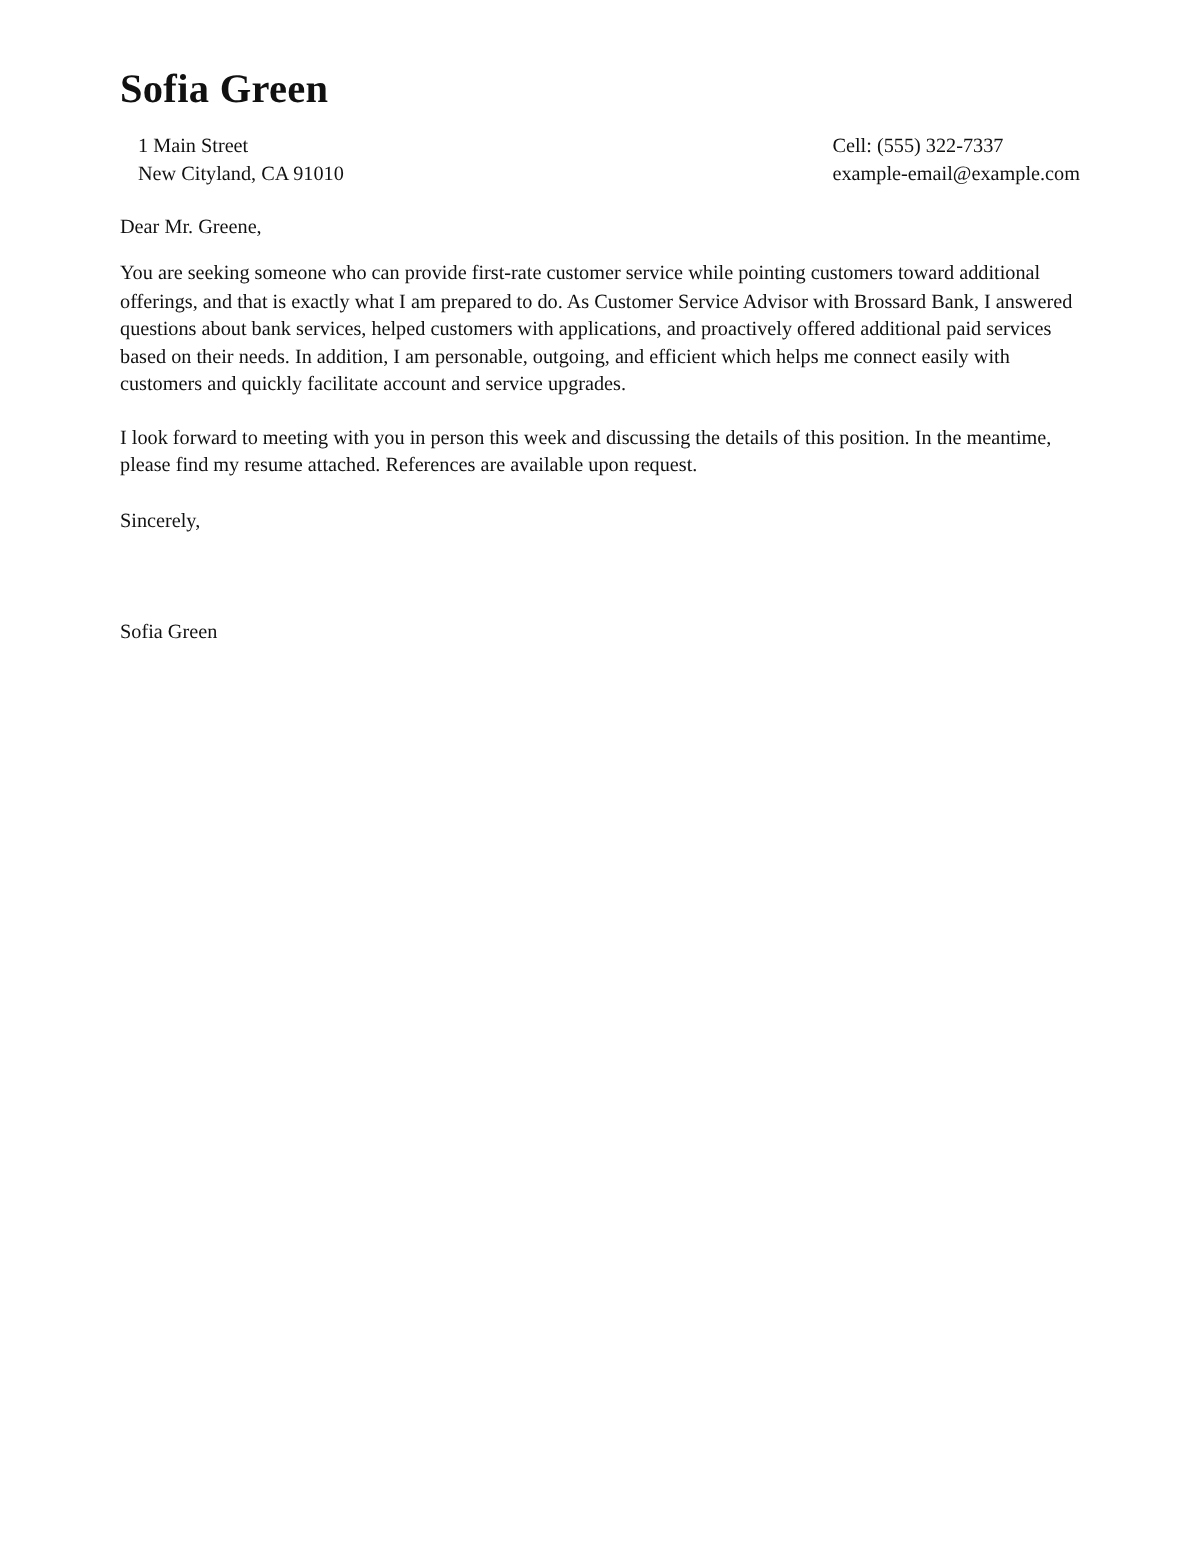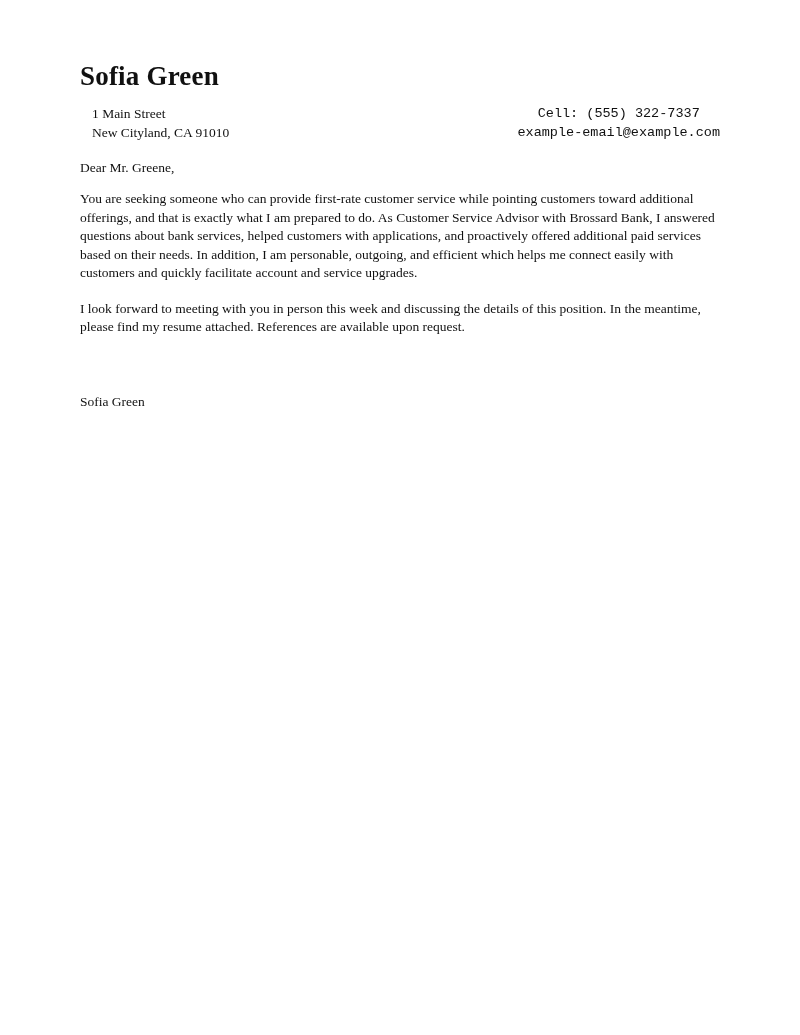--- a/index.html
+++ b/index.html
@@ -13,21 +13,21 @@
     height: 1035px;
     background: #ffffff;
     box-sizing: border-box;
     font-family: "Liberation Serif", "DejaVu Serif", serif;
     color: #111111;
     overflow: hidden;
   }
   .content {
     position: absolute;
     left: 80px;
-    top: 61px;
+    top: 44px;
     width: 640px;
   }
   .name-heading {
     font-size: 27px;
     font-weight: bold;
     line-height: 1.15;
     margin: 0 0 12px 0;
     letter-spacing: 0.2px;
   }
   .contact-row {
@@ -35,22 +35,21 @@
     justify-content: space-between;
     align-items: flex-start;
     margin-bottom: 14px;
     margin-left: 12px;
   }
   .contact-left, .contact-right {
     font-size: 13.5px;
     line-height: 19px;
   }
   .contact-right {
-    text-align: center;
-    font-family: Liberation Mono, monospace;
+    text-align: left;
   }
   .salutation {
     font-size: 13.5px;
     line-height: 19px;
     margin: 16px 0 13px 0;
   }
   .body-paragraph {
     font-size: 13.5px;
     line-height: 18.5px;
     margin: 0 0 17px 0;
@@ -86,17 +85,18 @@
       </div>
     </div>
 
     <p class="salutation">Dear Mr. Greene,</p>
 
 
     <p class="body-paragraph">You are seeking someone who can provide first-rate customer service while pointing customers toward additional offerings, and that is exactly what I am prepared to do. As Customer Service Advisor with Brossard Bank, I answered questions about bank services, helped customers with applications, and proactively offered additional paid services based on their needs. In addition, I am personable, outgoing, and efficient which helps me connect easily with customers and quickly facilitate account and service upgrades.</p>
 
     <p class="body-paragraph">I look forward to meeting with you in person this week and discussing the details of this position. In the meantime, please find my resume attached. References are available upon request.</p>
 
+    <p class="closing">Sincerely,</p>
 
     <p class="signature">Sofia Green</p>
 
   </div>
 </div>
 
 </body></html>

